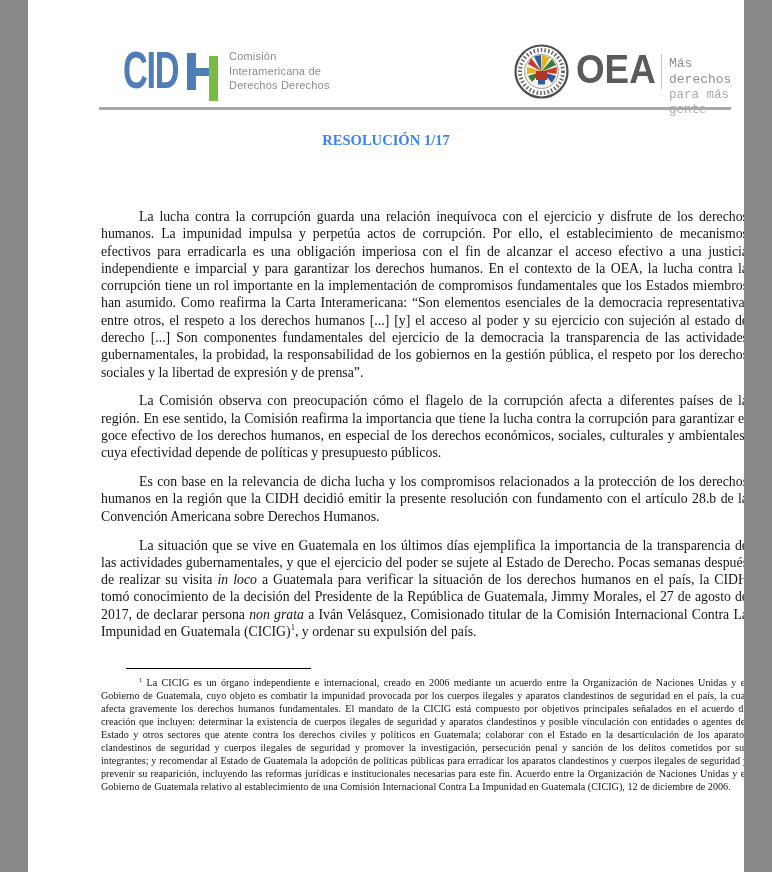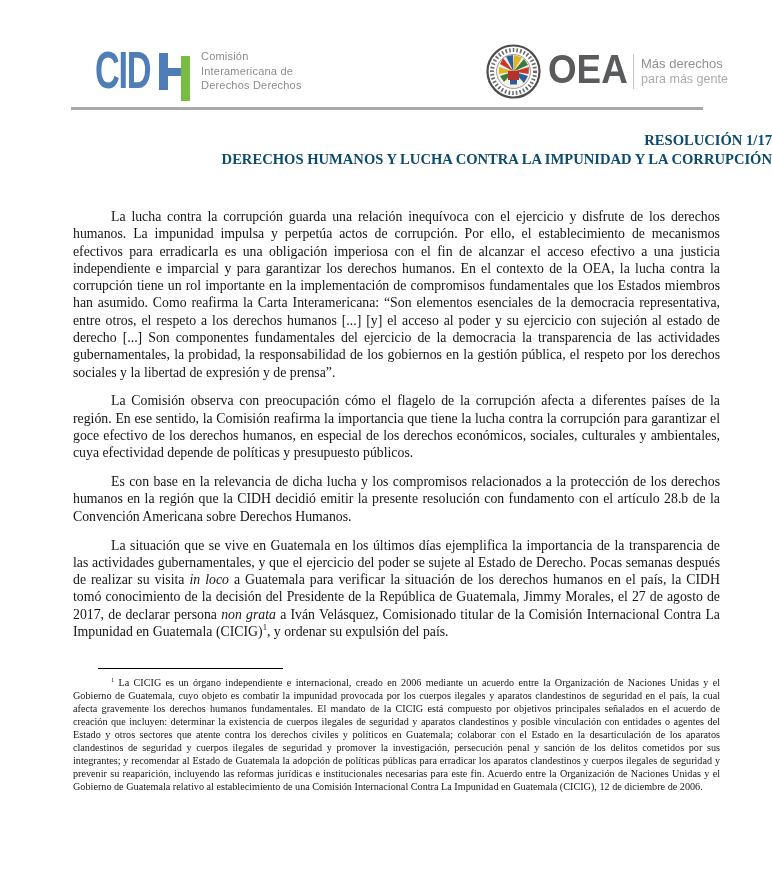--- a/index.html
+++ b/index.html
@@ -1,17 +1,17 @@
 <!DOCTYPE html>
 <html><head>
 <meta charset="utf-8">
 <style>
   html,body { margin:0; padding:0; background:#888; }
   .page {
-    position:relative; width:772px; height:872px; margin:0 auto;
+    position:relative; width:716px; height:872px; margin:0 auto;
     background:#ffffff; overflow:hidden;
     font-family:"Liberation Serif", serif; color:#151515;
   }
 
   
   .cidh-wordmark {
     position:absolute; left:95px; top:44px;
     font-family:"Liberation Sans", sans-serif; font-weight:bold;
     font-size:52px; line-height:1; letter-spacing:-2px;
     color:#4e7db7; transform:scaleX(0.66); transform-origin:left top;
@@ -29,31 +29,31 @@
   .oea-seal { position:absolute; left:486px; top:44px; width:55px; height:55px; }
   .oea-wordmark {
     position:absolute; left:548px; top:49px;
     font-family:"Liberation Sans", sans-serif; font-size:40px; line-height:1;
     font-weight:bold; color:#5a5b5d; letter-spacing:0px; transform:scaleX(0.92);
     transform-origin:left top;
   }
   .oea-divider { position:absolute; left:633px; top:54px; width:1px; height:35px; background:#c6c6c6; }
   .oea-tagline {
     position:absolute; left:641px; top:56px;
-    font-family:Liberation Sans, sans-serif;
+    font-family:Liberation Mono, monospace;
   }
   .oea-tagline .tg1 { font-size:13px; line-height:16px; color:#8d8f92; }
-  .oea-tagline .tg2 { font-size:12.5px; line-height:15px; color:#a8aaac;text-align:right; }
+  .oea-tagline .tg2 { font-size:12.5px; line-height:15px; color:#a8aaac; }
   .header-rule { position:absolute; left:71px; top:107px; width:632px; height:3px; background:#a9a9a9; }
 
   
   .title-block {
     position:absolute; left:0; right:0; top:131px;
-    text-align:right; font-weight:bold; font-size:14.6px; line-height:18.6px;
-    color:#0c4a6e;
+    text-align:center; font-weight:bold; font-size:14.6px; line-height:18.6px;
+    color:#3b82f6;
   }
 
   
   .doc-body {
     position:absolute; left:73px; top:208px; width:647px;
     font-size:13.8px; line-height:17.3px; text-align:justify;
   }
   .doc-body p { margin:0 0 11.5px 0; text-indent:38px; }
   .doc-body p.last { margin-bottom:0; }
   .doc-body em { }
@@ -104,21 +104,20 @@
   <div class="oea-divider"></div>
   <div class="oea-tagline">
     <div class="tg1">Más derechos</div>
     <div class="tg2">para más gente</div>
   </div>
 
   <div class="header-rule"></div>
 
   <div class="title-block">
     <div>RESOLUCIÓN 1/17</div>
-    <div>DERECHOS HUMANOS Y LUCHA CONTRA LA IMPUNIDAD Y LA CORRUPCIÓN</div>
   </div>
 
   <div class="doc-body">
     <p>La lucha contra la corrupción guarda una relación inequívoca con el ejercicio y disfrute de los derechos humanos. La impunidad impulsa y perpetúa actos de corrupción. Por ello, el establecimiento de mecanismos efectivos para erradicarla es una obligación imperiosa con el fin de alcanzar el acceso efectivo a una justicia independiente e imparcial y para garantizar los derechos humanos.  En el contexto de la OEA, la lucha contra la corrupción tiene un rol importante en la implementación de compromisos fundamentales que los Estados miembros han asumido. Como reafirma la Carta Interamericana: “Son elementos esenciales de la democracia representativa, entre otros, el respeto a los derechos humanos [...] [y] el acceso al poder y su ejercicio con sujeción al estado de derecho [...] Son componentes fundamentales del ejercicio de la democracia la transparencia de las actividades gubernamentales, la probidad, la responsabilidad de los gobiernos en la gestión pública, el respeto por los derechos sociales y la libertad de expresión y de prensa”.</p>
     <p>La Comisión observa con preocupación cómo el flagelo de la corrupción afecta a diferentes países de la región. En ese sentido, la Comisión reafirma la importancia que tiene la lucha contra la corrupción para garantizar el goce efectivo de los derechos humanos, en especial de los derechos económicos, sociales, culturales y ambientales, cuya efectividad depende de políticas y presupuesto públicos.</p>
     <p>Es con base en la relevancia de dicha lucha y los compromisos relacionados a la protección de los derechos humanos en la región que la CIDH decidió emitir la presente resolución con fundamento con el artículo 28.b  de la Convención Americana sobre Derechos Humanos.</p>
     <p class="last"><span>La situación que se vive en Guatemala en los últimos días ejemplifica la importancia de la transparencia de las actividades gubernamentales, y que el ejercicio del poder se sujete al Estado de Derecho. Pocas semanas después de realizar su visita </span><em>in loco</em><span> a Guatemala para verificar la situación de los derechos humanos en el país, la CIDH tomó conocimiento de la decisión del Presidente de la República de Guatemala, Jimmy Morales, el 27 de agosto de 2017, de declarar persona </span><em>non grata</em><span> a Iván Velásquez, Comisionado titular de la Comisión Internacional Contra La Impunidad en Guatemala  (CICIG)</span><sup class="fn-ref">1</sup><span>, y ordenar su expulsión del país.</span></p>
 
     <div class="footnote-sep"></div>
     <div class="footnote"><sup class="fn-ref">1</sup><span> La CICIG es un órgano independiente e internacional, creado en 2006 mediante un acuerdo entre la Organización de Naciones Unidas y el Gobierno de Guatemala, cuyo objeto es combatir la impunidad provocada por los cuerpos ilegales y aparatos clandestinos de seguridad en el país, la cual afecta gravemente los derechos humanos fundamentales. El mandato de la CICIG está compuesto por objetivos principales señalados en el acuerdo de creación que incluyen: determinar la existencia de cuerpos ilegales de seguridad y aparatos clandestinos y posible vinculación con entidades o agentes del Estado y otros sectores que atente contra los derechos civiles y políticos en Guatemala; colaborar con el Estado en la desarticulación de los aparatos clandestinos de seguridad y cuerpos ilegales de seguridad y promover la investigación, persecución penal y sanción de los delitos cometidos por sus integrantes; y recomendar al Estado de Guatemala la adopción de políticas públicas para erradicar los aparatos clandestinos y cuerpos ilegales de seguridad y prevenir su reaparición, incluyendo las reformas jurídicas e institucionales necesarias para este fin. Acuerdo entre la Organización de Naciones Unidas y el Gobierno de Guatemala relativo al establecimiento de una Comisión Internacional Contra La Impunidad en Guatemala (CICIG), 12 de diciembre de 2006.</span></div>

